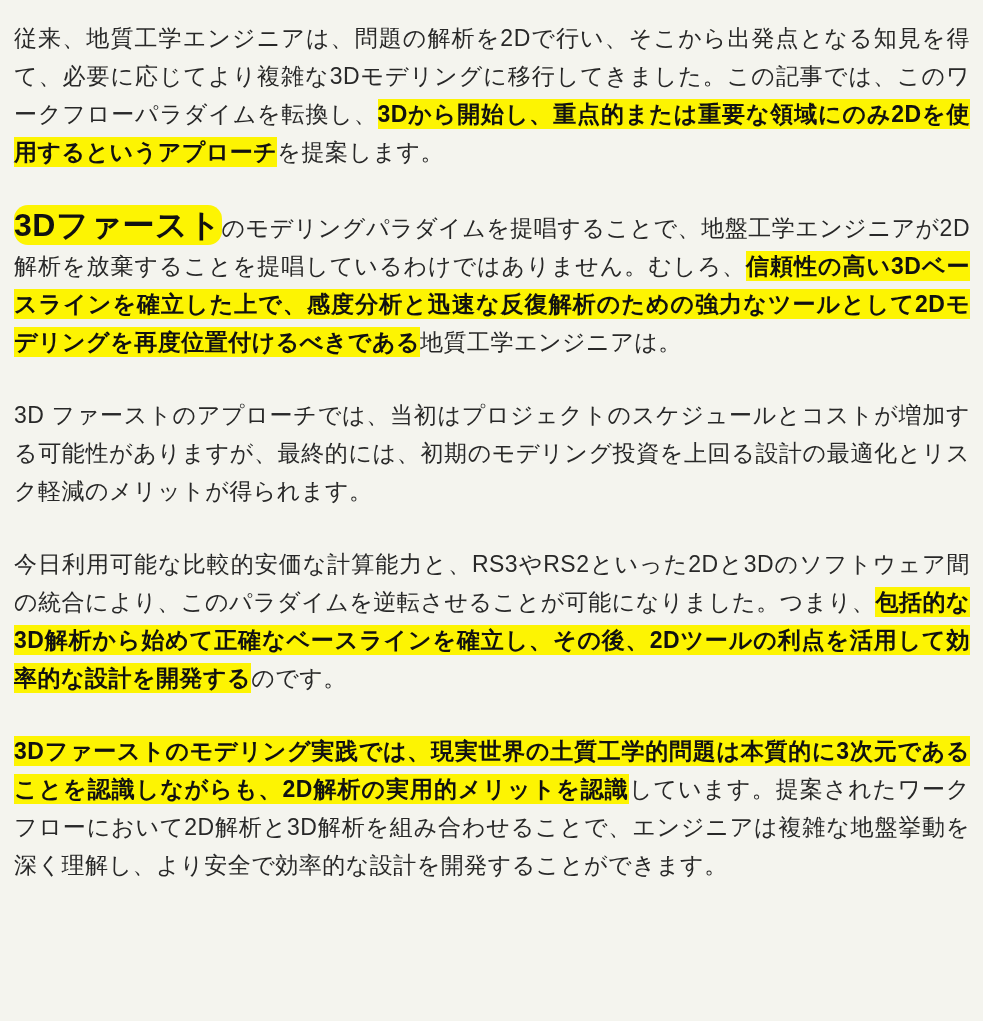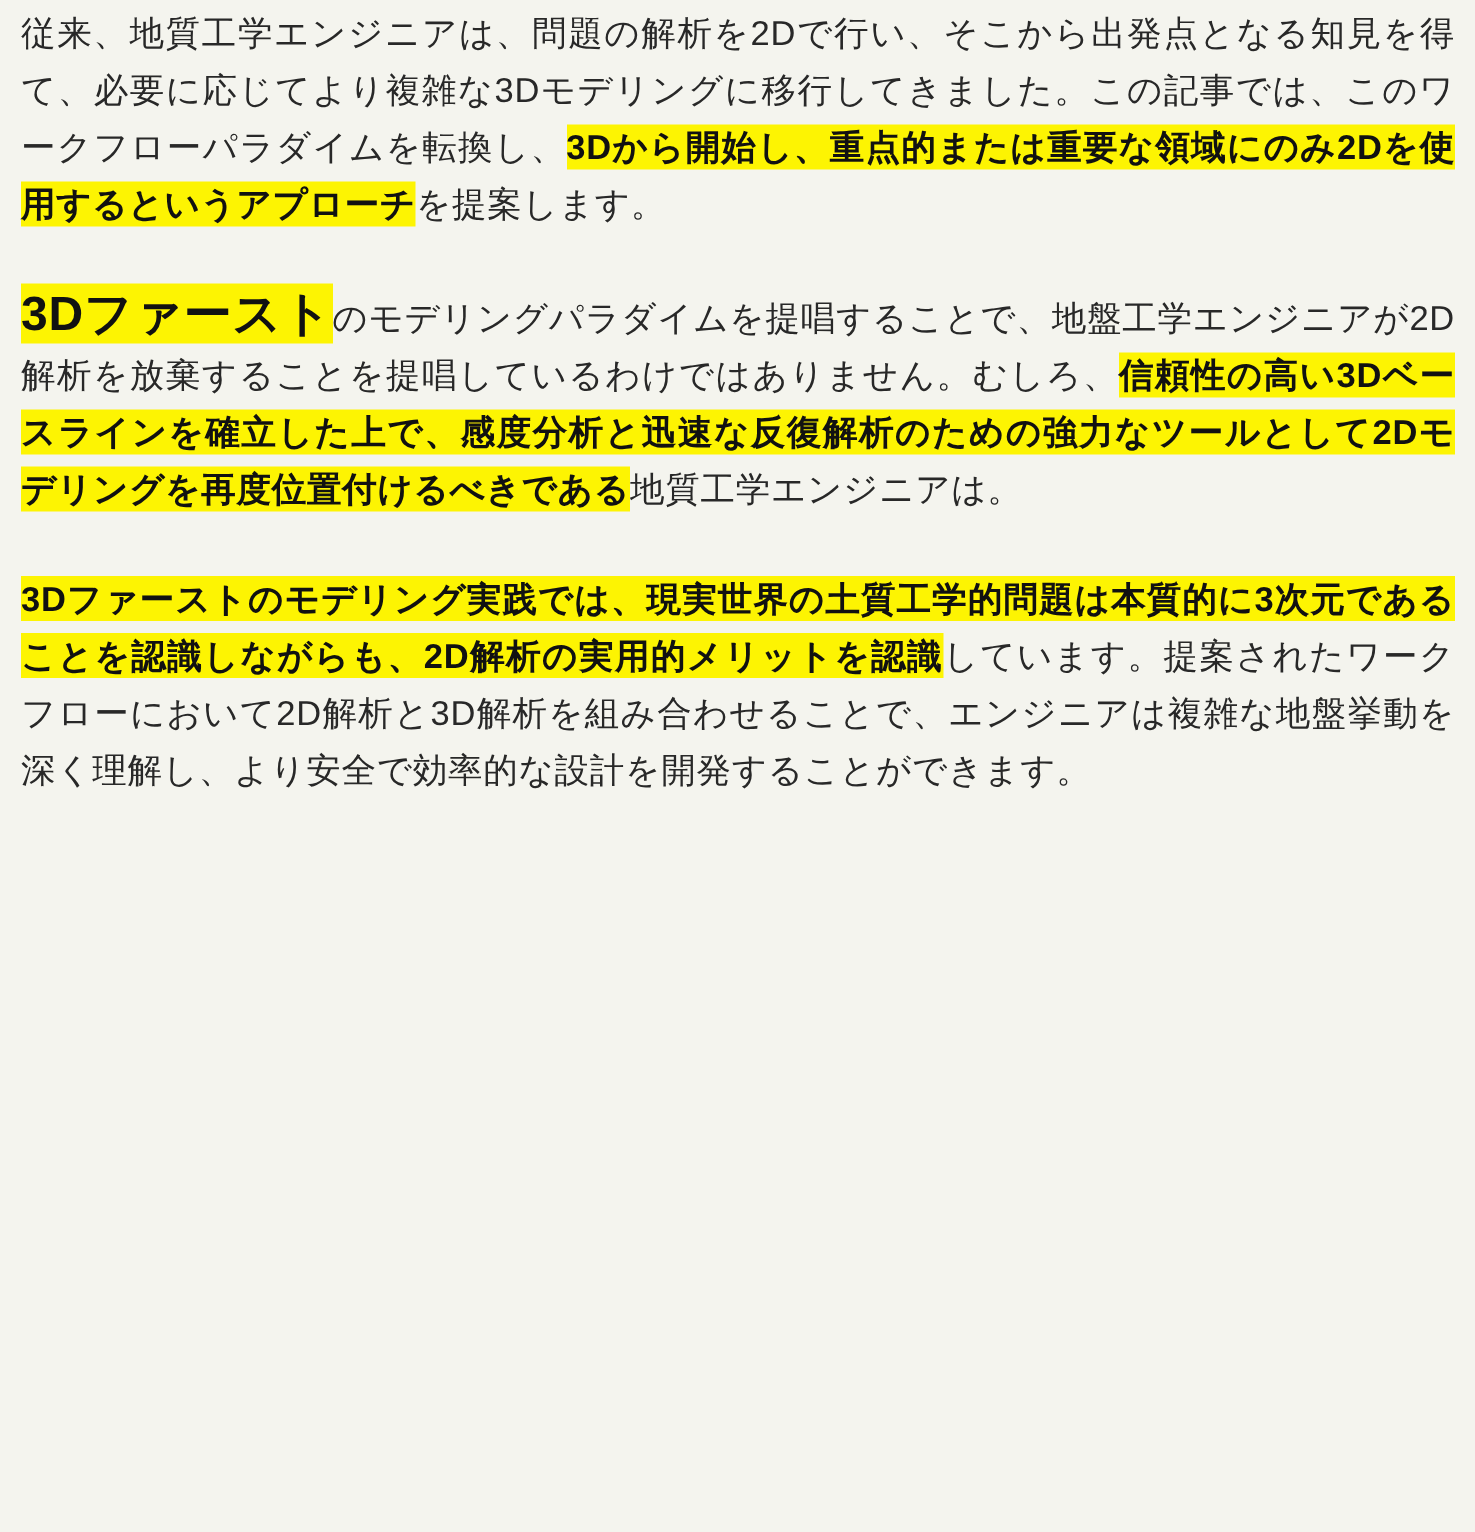--- a/index.html
+++ b/index.html
@@ -21,36 +21,39 @@
   .article {
     font-family: "Liberation Sans", "DejaVu Sans", sans-serif;
     font-size: 23px;
     line-height: 38px;
     color: var(--text);
     padding: 3px 13px 6px 14px;
     text-align: justify;
     letter-spacing: 0.5px;
   }
   .para {
-    margin: 0 0 35px 0;
+    margin: 16px 0 35px 0;
   }
   .para:last-child {
     margin-bottom: 0;
   }
   .hl {
     background: var(--hl-bg);
     color: var(--hl-text);
     font-weight: 700;
     padding: 2px 0;
   }
   .lg {
     font-size: 32px;
     font-weight: 700;
+    border-radius: 14px;
   }
 </style>
 </head>
 <body>
 
 <div class="article">
     <p class="para"><span>従来、地質工学エンジニアは、問題の解析を2Dで行い、そこから出発点となる知見を得て、必要に応じてより複雑な3Dモデリングに移行してきました。この記事では、このワークフローパラダイムを転換し、</span><span class="hl">3Dから開始し、重点的または重要な領域にのみ2Dを使用するというアプローチ</span><span>を提案します。</span></p>
     <p class="para"><span class="hl lg">3Dファースト</span><span>のモデリングパラダイムを提唱することで、地盤工学エンジニアが2D解析を放棄することを提唱しているわけではありません。むしろ、</span><span class="hl">信頼性の高い3Dベースラインを確立した上で、感度分析と迅速な反復解析のための強力なツールとして2Dモデリングを再度位置付けるべきである</span><span>地質工学エンジニアは。</span></p>
+    <p class="para"><span>3D ファーストのアプローチでは、当初はプロジェクトのスケジュールとコストが増加する可能性がありますが、最終的には、初期のモデリング投資を上回る設計の最適化とリスク軽減のメリットが得られます。</span></p>
+    <p class="para"><span>今日利用可能な比較的安価な計算能力と、RS3やRS2といった2Dと3Dのソフトウェア間の統合により、このパラダイムを逆転させることが可能になりました。つまり、</span><span class="hl">包括的な3D解析から始めて正確なベースラインを確立し、その後、2Dツールの利点を活用して効率的な設計を開発する</span><span>のです。</span></p>
     <p class="para"><span class="hl">3Dファーストのモデリング実践では、現実世界の土質工学的問題は本質的に3次元であることを認識しながらも、2D解析の実用的メリットを認識</span><span>しています。提案されたワークフローにおいて2D解析と3D解析を組み合わせることで、エンジニアは複雑な地盤挙動を深く理解し、より安全で効率的な設計を開発することができます。</span></p>
   </div>
 
 </body></html>

